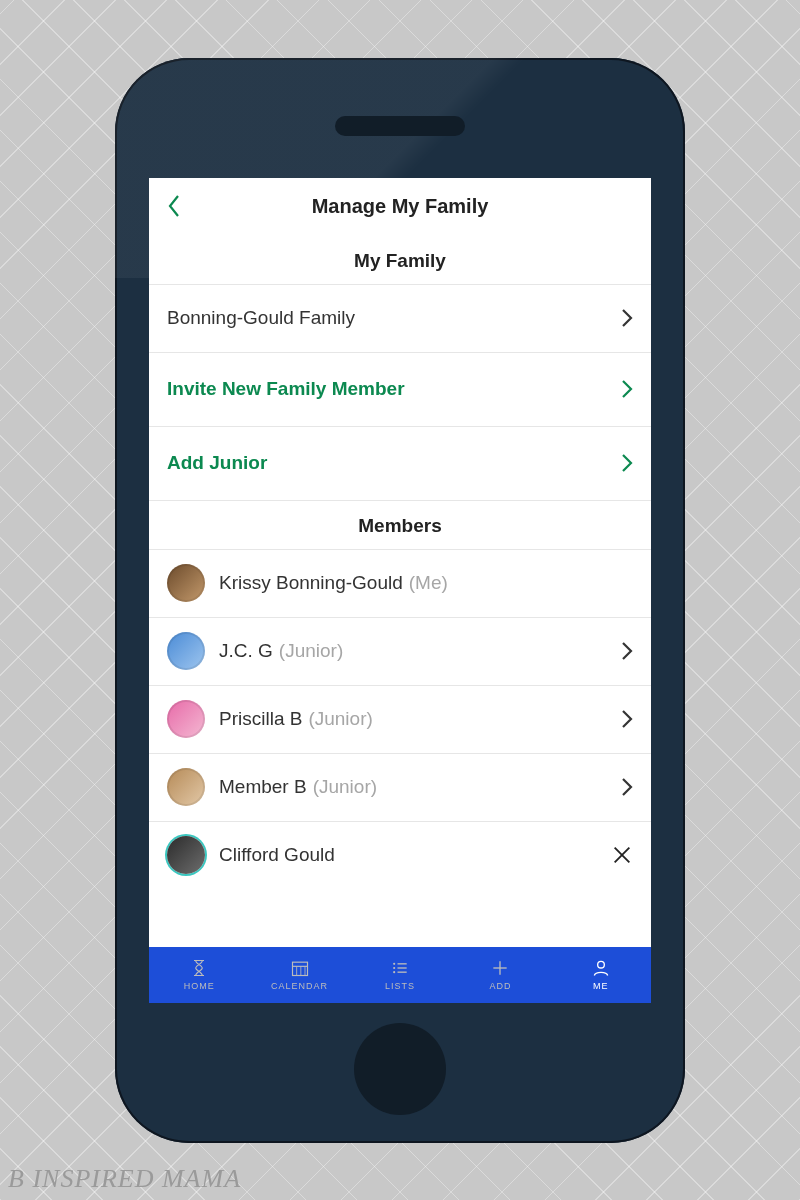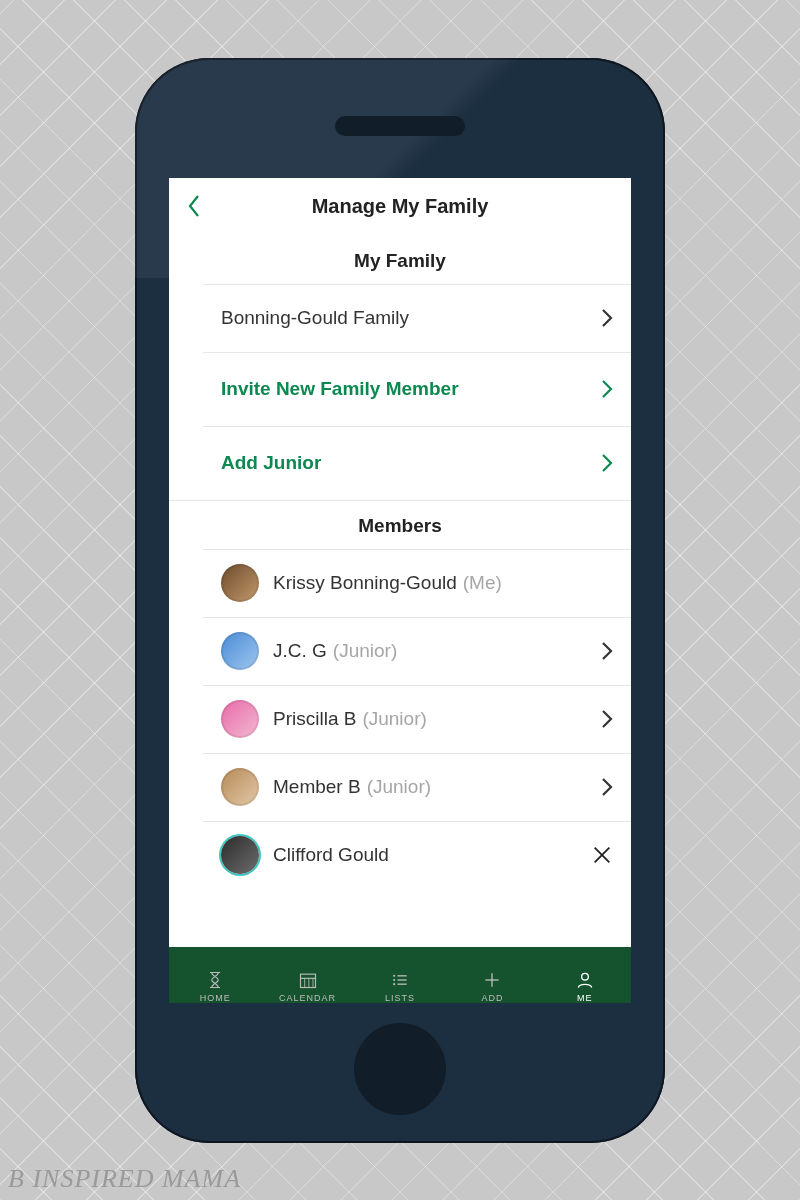--- a/index.html
+++ b/index.html
@@ -20,21 +20,21 @@
     left: 8px;
     bottom: 6px;
     font-family: Georgia, serif;
     font-style: italic;
     color: #9a9a9a;
     font-size: 26px;
     letter-spacing: 1px;
     text-transform: uppercase;
   }
   .phone {
-    width: 530px;
+    width: 570px;
     height: 1085px;
     background: #1c2f41;
     border-radius: 74px;
     position: relative;
     box-shadow: inset 0 0 0 2px #0e1620;
     overflow: hidden;
   }
   .phone::before{
     content:"";
     position:absolute;
@@ -103,44 +103,42 @@
     color: #222;
   }
   .row {
     display: flex;
     align-items: center;
     height: 68px;
     padding: 0 18px;
     border-top: 1px solid #e6e6e6;
     font-size: 19px;
     color: #333;
-    margin-left: 34px;
   }
   .row.tall { height: 74px; }
   .row .label { flex: 1; display:flex; align-items:center; gap: 0; }
   .row .chev { color: #343434; }
   .row.green .label { color: #0c8950; font-weight: 700; }
   .row.green .chev { color: #0c8950; }
   .avatar {
     width: 38px; height: 38px; border-radius: 50%;
     margin-right: 14px;
     box-shadow: inset 0 0 0 2px rgba(0,0,0,0.08);
     flex: 0 0 auto;
   }
   .avatar.ring { box-shadow: 0 0 0 2px #3bc7c0; }
   .suffix { color: #a6a6a6; margin-left: 6px; }
   .chev svg { width: 12px; height: 20px; display:block; }
   .xicon svg { width: 22px; height: 22px; display:block; stroke:#222; }
   .content { flex:1; overflow:hidden;text-align:center; }
   .tabbar {
     height: 56px;
-    background: #14532d;
+    background: #1d4ed8;
     display: flex;
     color: #bcbcbc;
-    align-items: flex-end;
   }
   .tab {
     flex: 1;
     display: flex;
     flex-direction: column;
     align-items: center;
     justify-content: center;
     gap: 3px;
     font-size: 9px;
     letter-spacing: 1px;

